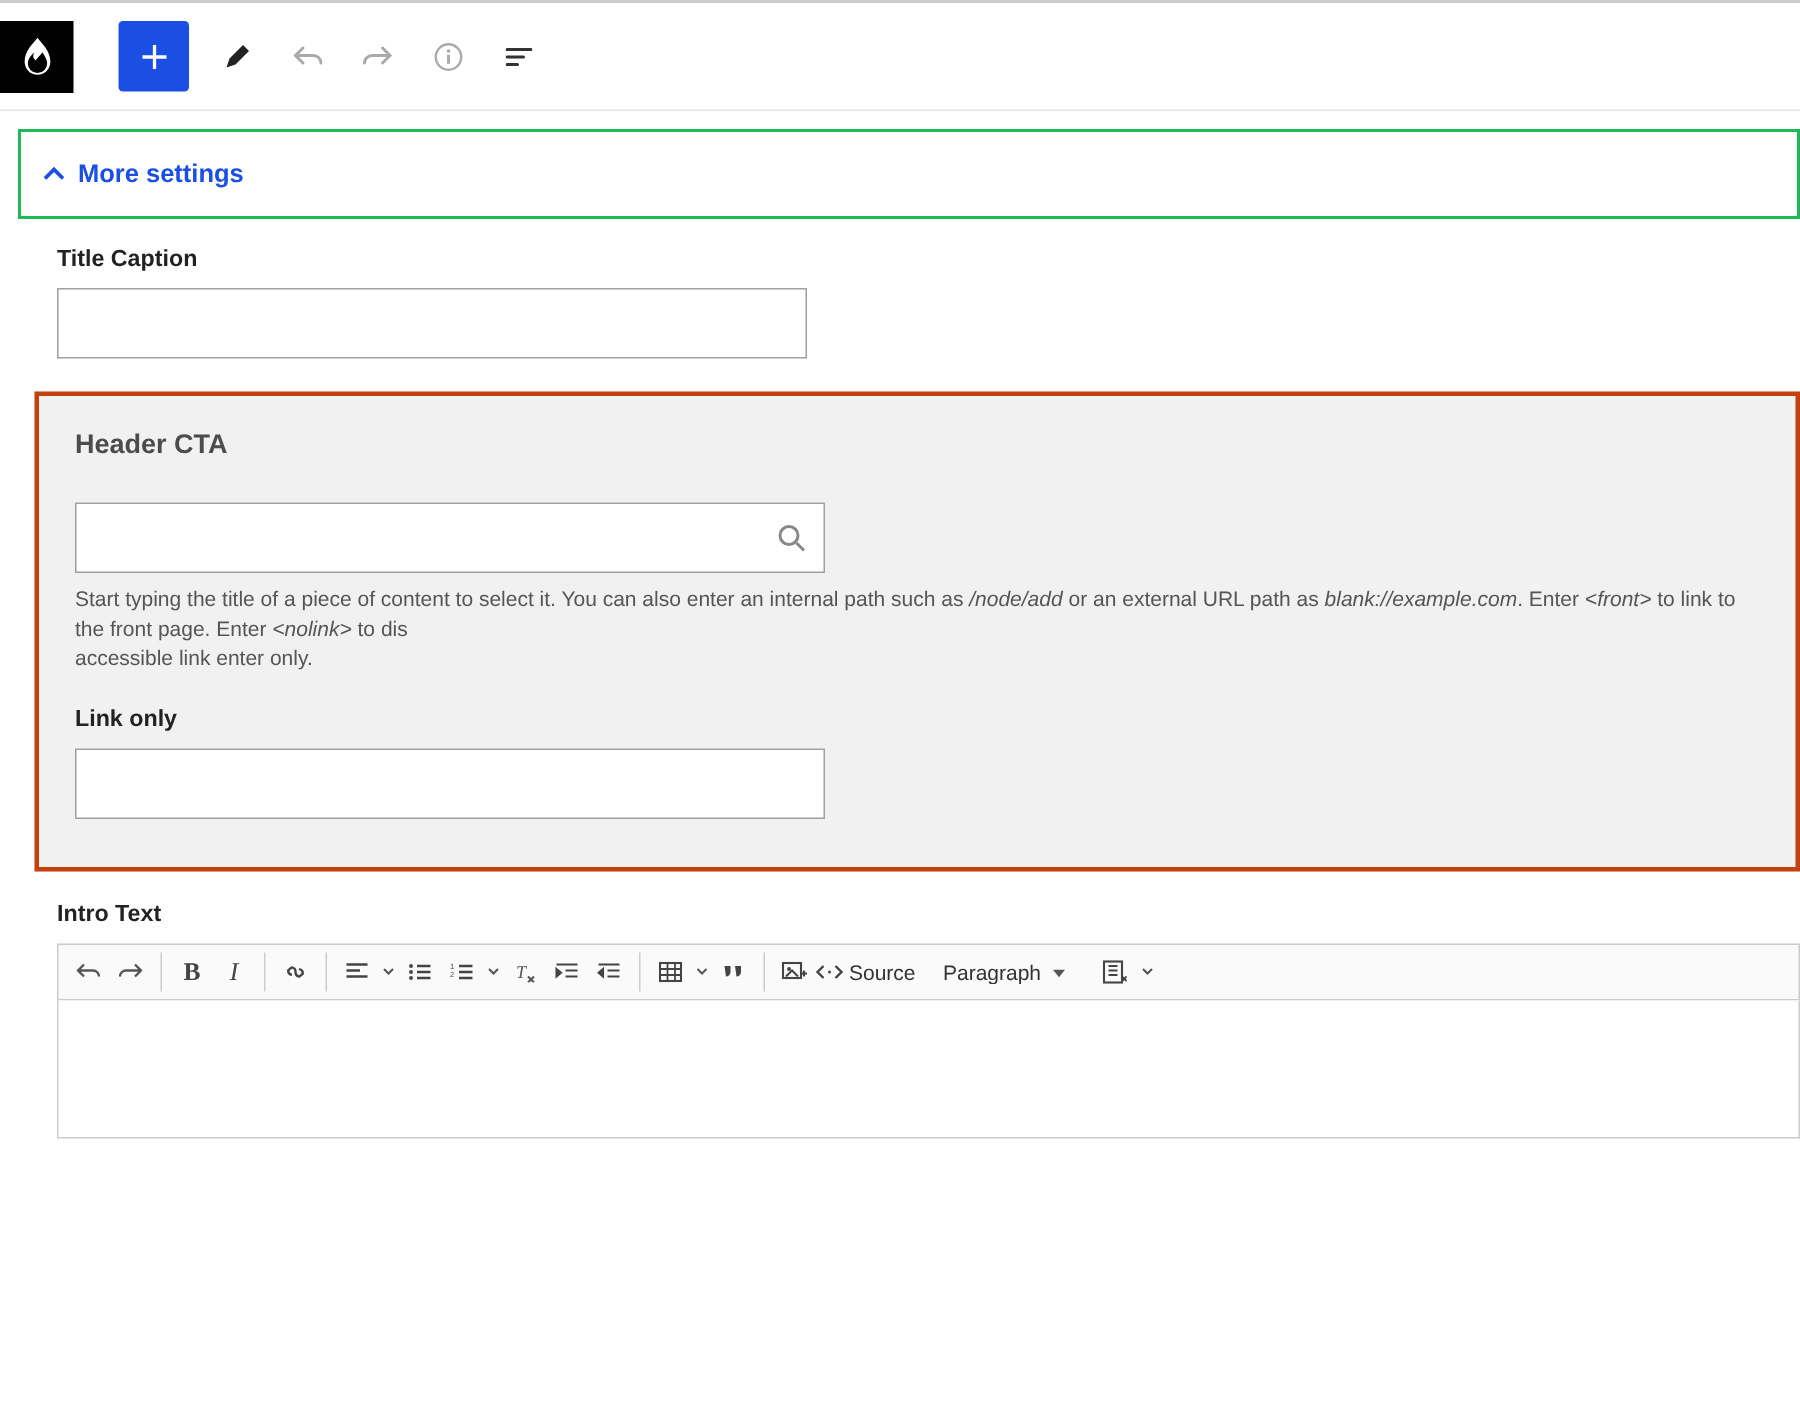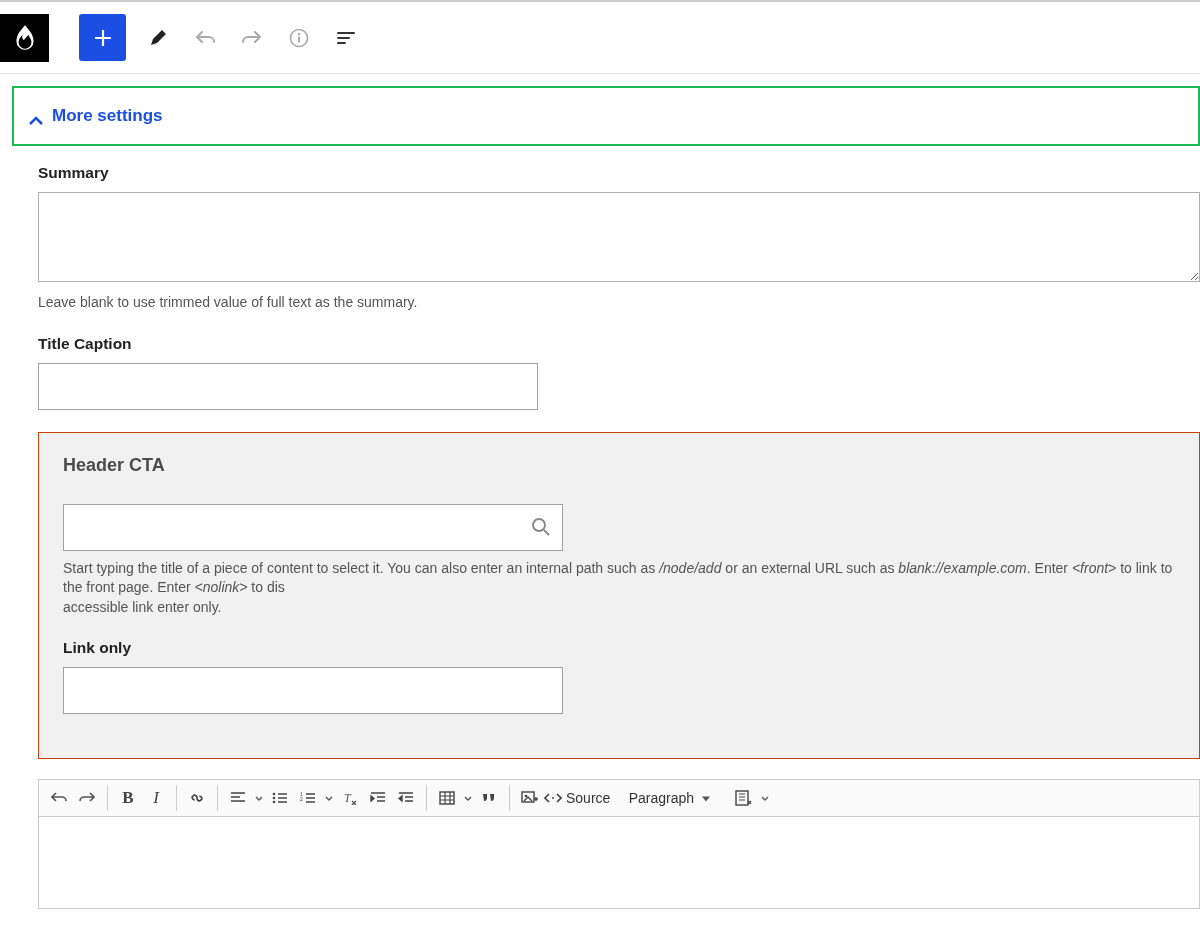--- a/index.html
+++ b/index.html
@@ -5,29 +5,29 @@
 * { box-sizing: border-box; margin: 0; padding: 0; }
 body { font-family: -apple-system, BlinkMacSystemFont, "Segoe UI", Helvetica, Arial, sans-serif; background: #fff; color: #222; font-size: 14px; }
 .top-border { height: 2px; background: #ccc; }
 .toolbar { height: 72px; display: flex; align-items: center; padding: 0 0 0 0; border-bottom: 1px solid #e5e5e5; }
 .logo-box { width: 49px; height: 48px; background: #000; display: flex; align-items: center; justify-content: center; margin-right: 30px; }
 .tb-btn { width: 47px; height: 47px; display: flex; align-items: center; justify-content: center; cursor: pointer; }
 .tb-btn.add { background: #1b4ee3; border-radius: 3px; margin-right: 8px; }
 .tb-btn svg { display: block; }
 .content { margin-left: 12px; padding-top: 12px; }
 .more-settings-box { border: 2px solid #1db954; background: #fff; padding: 18px 14px; margin-bottom: 18px; }
-.more-settings-link { color: #1b4ee3; font-weight: 700; font-size: 17px; display: flex; align-items: flex-end; gap: 8px; }
+.more-settings-link { color: #1b4ee3; font-weight: 700; font-size: 17px; display: flex; align-items: center; gap: 8px; }
 .cv { stroke: #1b4ee3; stroke-width: 2.5; fill: none; }
 .field { margin: 0 0 22px 26px; }
 .field-label { font-weight: 700; font-size: 15.5px; margin-bottom: 10px; display: block; color: #222; }
 .textarea { width: 100%; min-height: 90px; border: 1px solid #b0b0b0; padding: 8px; font-family: inherit; font-size: 14px; resize: vertical; }
 .input { width: 100%; height: 47px; border: 1px solid #a0a0a0; padding: 0 10px; font-family: inherit; font-size: 14px; }
 .help { color: #555; font-size: 14px; margin-top: 8px; line-height: 1.4; }
 .help em { font-style: italic; }
-.group-box { background: #f1f1f1; border: 1px solid #c2410c; margin-left: 26px; padding: 22px 24px 44px 24px; margin-bottom: 20px; }
+.group-box { background: #f1f1f1; border: 3px solid #c2410c; margin-left: 11px; padding: 22px 24px 32px 24px; margin-bottom: 20px; }
 .group-title { font-weight: 700; font-size: 18px; color: #4c4c4c; margin-bottom: 28px; }
 .inner-field { margin-bottom: 22px; }
 .url-wrap { position: relative; width: 500px; }
 .url-wrap .input { padding-right: 42px; }
 .search-ic { position: absolute; right: 12px; top: 50%; transform: translateY(-50%); pointer-events: none; }
 .w500 { width: 500px; }
 .editor-bar { border: 1px solid #ccc; background: #fafafa; display: flex; align-items: center; height: 38px; padding: 0 6px; gap: 0; }
 .editor-sep { width: 1px; height: 26px; background: #ccc; margin: 0 6px; }
 .eb { width: 28px; height: 28px; display: flex; align-items: center; justify-content: center; cursor: pointer; color: #444; }
 .eb.narrow { width: 14px; }
@@ -88,54 +88,50 @@
 
   <div class="more-settings-box">
     <div class="more-settings-link">
       <svg width="16" height="10" viewBox="0 0 16 10">
           <path class="cv" d="M2 8 L8 2 L14 8"></path>
         </svg>
       <span>More settings</span>
     </div>
   </div>
 
-  <div class="field">
-    <label class="field-label">Summary</label>
-    <textarea class="textarea" style=""></textarea>
-    <div class="help">Leave blank to use trimmed value of full text as the summary.</div>
-  </div>
 
   <div class="field">
     <label class="field-label">Title Caption</label>
     <input class="input w500" style="">
   </div>
 
   <div class="group-box">
     <div class="group-title">Header CTA</div>
 
     <div class="inner-field">
       <div class="url-wrap">
         <input class="input" style="">
         <svg class="search-ic" width="20" height="20" viewBox="0 0 20 20">
             <circle cx="8" cy="8" r="6" stroke="#888" stroke-width="2" fill="none"></circle>
             <path d="M13 13 L18 18" stroke="#888" stroke-width="2"></path>
           </svg>
       </div>
       <div class="help">
-        <span>Start typing the title of a piece of content to select it. You can also enter an internal path such as </span><em>/node/add</em><span> or an external URL such as </span><em>blank://example.com</em><span>. Enter </span><em>&lt;front&gt;</em><span> to link to the front page. Enter </span><em>&lt;nolink&gt;</em><span> to dis</span><br><span>accessible link enter only.</span>
+        <span>Start typing the title of a piece of content to select it. You can also enter an internal path such as </span><em>/node/add</em><span> or an external URL path as </span><em>blank://example.com</em><span>. Enter </span><em>&lt;front&gt;</em><span> to link to the front page. Enter </span><em>&lt;nolink&gt;</em><span> to dis</span><br><span>accessible link enter only.</span>
       </div>
     </div>
 
     <div class="inner-field" style="margin-bottom:0">
       <label class="field-label">Link only</label>
       <input class="input w500" style="">
     </div>
   </div>
 
   <div class="field" style="margin-bottom:6px">
+    <label class="field-label">Intro Text</label>
     <div class="editor-bar">
       <div class="eb">
           <svg width="16" height="12" viewBox="0 0 16 12">
             <path d="M5 1 L1 5 L5 9 M1 5 H11 a4 4 0 0 1 4 4" stroke="#555" stroke-width="1.6" fill="none"></path>
           </svg>
         </div>
       <div class="eb">
           <svg width="16" height="12" viewBox="0 0 16 12">
             <path d="M11 1 L15 5 L11 9 M15 5 H5 a4 4 0 0 0 -4 4" stroke="#555" stroke-width="1.6" fill="none"></path>
           </svg>

